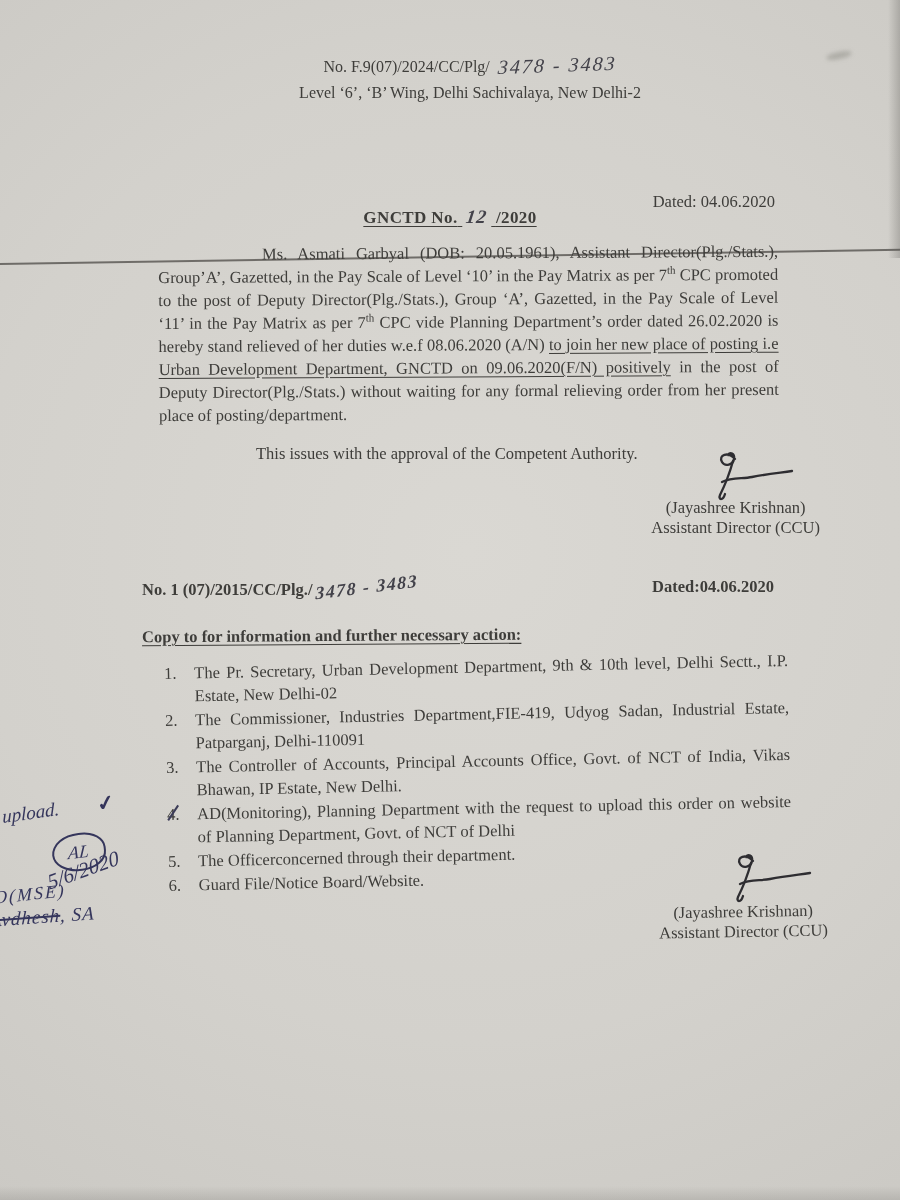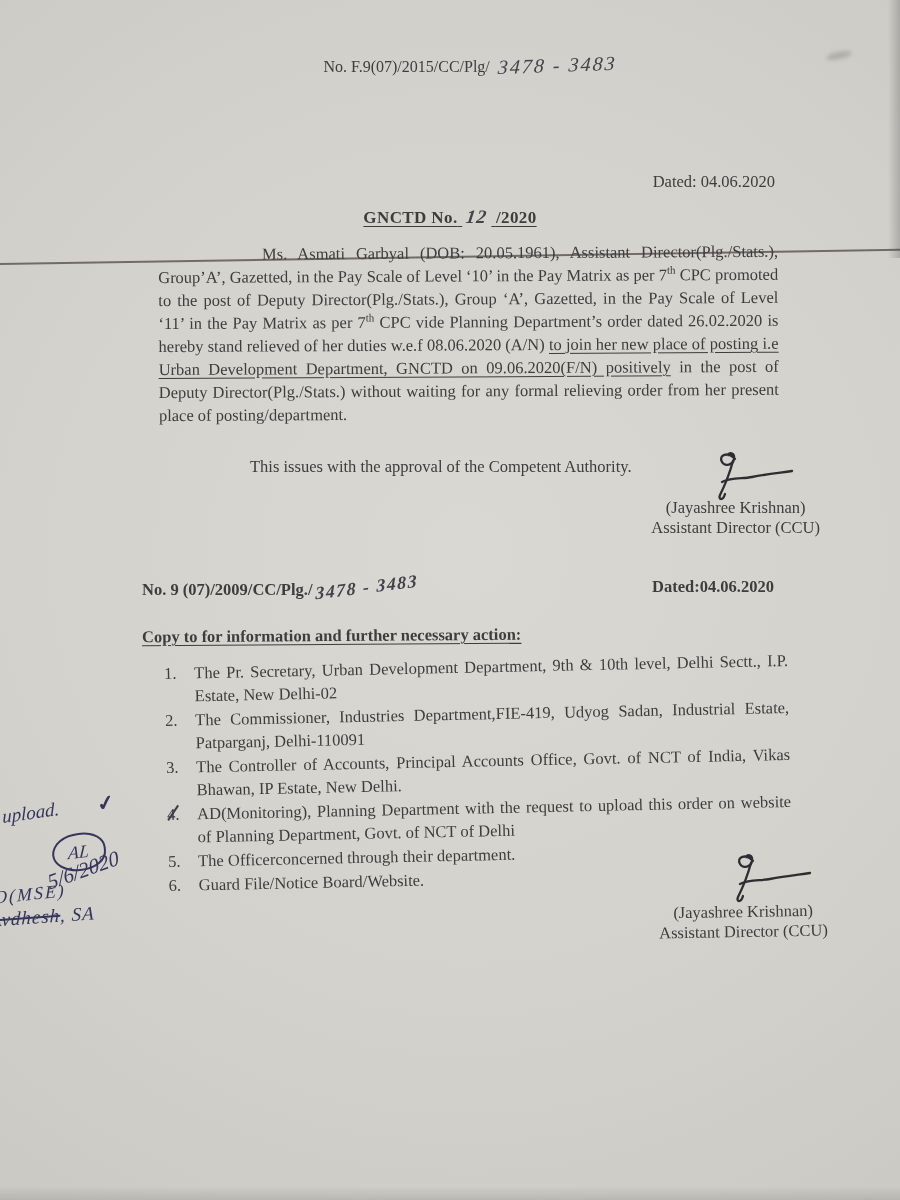--- a/index.html
+++ b/index.html
@@ -17,29 +17,29 @@
           background:linear-gradient(to left, rgba(80,78,74,.28), rgba(80,78,74,0));}
   .edge-shadow-bottom{position:absolute;bottom:0;left:0;width:100%;height:14px;
           background:linear-gradient(to top, rgba(60,58,54,.14), rgba(60,58,54,0));}
   .smudge{position:absolute;top:52px;right:48px;width:26px;height:7px;border-radius:50%;
           background:rgba(110,108,100,.35);filter:blur(2px);transform:rotate(-12deg);}
 
   
   .header{position:absolute;top:56px;left:150px;width:640px;text-align:center;
           font-size:16px;line-height:19px;}
   .ref-line{margin-bottom:7px;white-space:nowrap;}
-  .dated1{position:absolute;top:172px;right:125px;font-size:16.5px;}
+  .dated1{position:absolute;top:192px;right:125px;font-size:16.5px;}
   .order-line{position:absolute;top:206px;left:0;width:900px;text-align:center;}
   .order-inner{font-weight:bold;font-size:17px;text-decoration:underline;
           text-underline-offset:3px;letter-spacing:.4px;}
   .para{position:absolute;top:243px;left:158px;width:620px;font-size:16.5px;line-height:23px;
           text-align:justify;text-indent:104px;transform:rotate(-.3deg);transform-origin:left top;}
   .para .ul{text-decoration:underline;text-underline-offset:3px;}
   sup{font-size:11px;line-height:0;}
-  .approval{position:absolute;top:444px;left:250px;font-size:16.5px;margin-top:13px;}
+  .approval{position:absolute;top:444px;left:256px;font-size:16.5px;}
   .sign-block{position:absolute;text-align:center;font-size:16.5px;line-height:20px;}
   .sign-1{top:498px;right:80px;}
   .sign-2{top:902px;right:72px;transform:rotate(-1deg);}
 
   .ref2-row{position:absolute;top:577px;left:0;width:900px;}
   .ref2-left{position:absolute;left:142px;top:0;font-weight:bold;font-size:16.5px;white-space:nowrap;}
   .ref2-dated{position:absolute;right:126px;top:0;font-weight:bold;font-size:16.5px;}
   .copy-heading{position:absolute;top:626px;left:142px;font-weight:bold;font-size:16.5px;
           text-decoration:underline;text-underline-offset:3px;transform:rotate(-.4deg);}
   .copy-list{position:absolute;top:662px;left:164px;width:624px;font-size:16.5px;line-height:23px;
@@ -78,22 +78,23 @@
 
 <div class="page">
 
   <div class="crease"></div>
   <div class="edge-shadow-right"></div>
   <div class="edge-shadow-bottom"></div>
   <div class="smudge"></div>
 
   <div class="header">
     <div class="ref-line">
-      <span>No. F.9(07)/2015/CC/Plg/</span><span class="hw pen-dark hw-ref1">3478 - 3483</span>
+      <span>No. F.9(07)/2024/CC/Plg/</span><span class="hw pen-dark hw-ref1">3478 - 3483</span>
     </div>
+    <div>Level ‘6’, ‘B’ Wing, Delhi Sachivalaya, New Delhi-2</div>
   </div>
 
   <div class="dated1">Dated: 04.06.2020</div>
 
   <div class="order-line">
     <span class="order-inner">
       <span>GNCTD No.</span>
       <span class="hw pen-dark hw-order">12</span>
       <span>/2020</span>
     </span>
@@ -112,21 +113,21 @@
       <path d="M50 32 C60 27 70 29 80 27 C95 24 106 23 120 21"></path>
     </g>
   </svg>
   <div class="sign-block sign-1">
     <div>(Jayashree Krishnan)</div>
     <div>Assistant Director (CCU)</div>
   </div>
 
   <div class="ref2-row">
     <div class="ref2-left">
-      <span>No. 9 (07)/2009/CC/Plg./</span><span class="hw pen-dark hw-ref2">3478 - 3483</span>
+      <span>No. 1 (07)/2015/CC/Plg./</span><span class="hw pen-dark hw-ref2">3478 - 3483</span>
     </div>
     <div class="ref2-dated">Dated:04.06.2020</div>
   </div>
 
   <div class="copy-heading">Copy to for information and further necessary action:</div>
 
   <div class="copy-list">
     <div class="li">
       <span class="num">1.</span>
       <span class="txt">The Pr. Secretary, Urban Development Department, 9th &amp; 10th level, Delhi Sectt., I.P. Estate, New Delhi-02</span>

